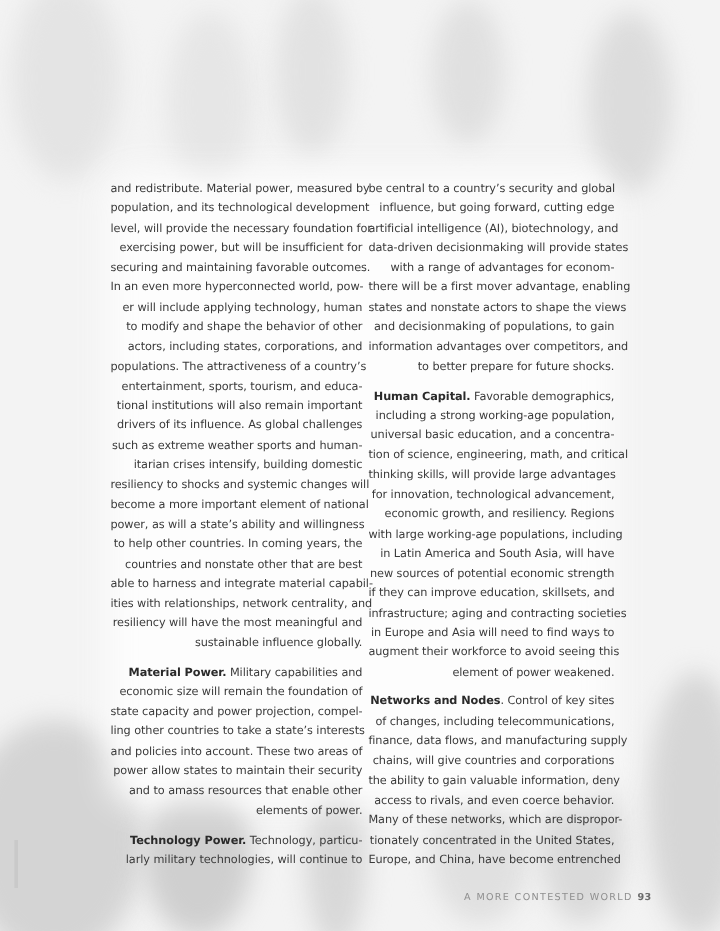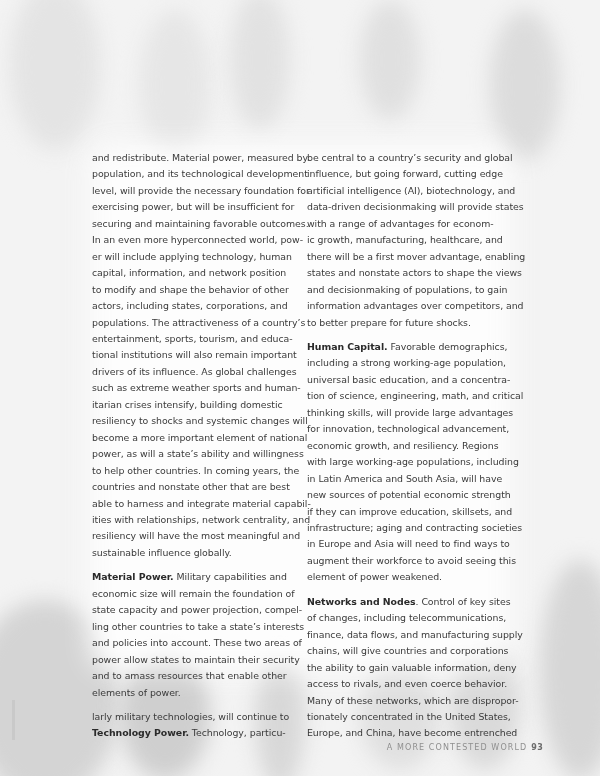--- a/index.html
+++ b/index.html
@@ -8,21 +8,21 @@
     background: #f3f3f3;
     font-family: "DejaVu Sans", "Liberation Sans", sans-serif;
   }
   .bg { position: absolute; inset: 0; overflow: hidden; }
   .bg .blob { position: absolute; border-radius: 50%; filter: blur(10px); }
   .page-content { position: absolute; left: 0; top: 0; width: 600px; height: 776px; }
   .col { position: absolute; top: 150px; color: #3a3a3a; font-size: 9.4px; line-height: 16.45px; letter-spacing: -0.05px; }
   .col-left { left: 92px; width: 210px; }
   .col-right { left: 307px; width: 205px; }
   .line { display: block; white-space: nowrap; }
-  .para { margin: 0 0 8px 0; }
+  .para { margin: 0 0 8px 0; text-align: right; }
   .bold { font-weight: bold; color: #2a2a2a; }
   .footer { position: absolute; top: 743px; right: 57px; font-size: 8px; letter-spacing: 1.1px; color: #8f8f8f; white-space: nowrap; }
   .footer .pg { font-weight: bold; color: #6b6b6b; letter-spacing: 0.3px; margin-left: 4px; }
   .credit { position: absolute; left: 12px; top: 700px; width: 3px; height: 40px; background: rgba(190,190,190,0.5); }
 </style>
 </head>
 <body>
 
 <div class="bg">
   <div class="blob" style="left:10px;top:-20px;width:90px;height:170px;background:#e4e4e4;"></div>
@@ -44,21 +44,20 @@
 <div class="page-content">
   <div class="col col-left">
     <div class="para">
       <span class="line">and redistribute. Material power, measured by</span>
       <span class="line">population, and its technological development</span>
       <span class="line">level, will provide the necessary foundation for</span>
       <span class="line">exercising power, but will be insufficient for</span>
       <span class="line">securing and maintaining favorable outcomes.</span>
       <span class="line">In an even more hyperconnected world, pow-</span>
       <span class="line">er will include applying technology, human</span>
-      <span class="line">capital, information, and network position</span>
       <span class="line">to modify and shape the behavior of other</span>
       <span class="line">actors, including states, corporations, and</span>
       <span class="line">populations. The attractiveness of a country’s</span>
       <span class="line">entertainment, sports, tourism, and educa-</span>
       <span class="line">tional institutions will also remain important</span>
       <span class="line">drivers of its influence. As global challenges</span>
       <span class="line">such as extreme weather sports and human-</span>
       <span class="line">itarian crises intensify, building domestic</span>
       <span class="line">resiliency to shocks and systemic changes will</span>
       <span class="line">become a more important element of national</span>
@@ -74,33 +73,32 @@
       <span class="line"><span class="bold">Material Power.</span><span> Military capabilities and</span></span>
       <span class="line">economic size will remain the foundation of</span>
       <span class="line">state capacity and power projection, compel-</span>
       <span class="line">ling other countries to take a state’s interests</span>
       <span class="line">and policies into account. These two areas of</span>
       <span class="line">power allow states to maintain their security</span>
       <span class="line">and to amass resources that enable other</span>
       <span class="line">elements of power.</span>
     </div>
     <div class="para">
+      <span class="line"><span class="bold">Technology Power.</span><span> Technology, particu-</span></span>
       <span class="line">larly military technologies, will continue to</span>
-      <span class="line"><span class="bold">Technology Power.</span><span> Technology, particu-</span></span>
     </div>
   </div>
 
   <div class="col col-right">
     <div class="para">
       <span class="line">be central to a country’s security and global</span>
       <span class="line">influence, but going forward, cutting edge</span>
       <span class="line">artificial intelligence (AI), biotechnology, and</span>
       <span class="line">data-driven decisionmaking will provide states</span>
       <span class="line">with a range of advantages for econom-</span>
-      <span class="line">ic growth, manufacturing, healthcare, and</span>
       <span class="line">there will be a first mover advantage, enabling</span>
       <span class="line">states and nonstate actors to shape the views</span>
       <span class="line">and decisionmaking of populations, to gain</span>
       <span class="line">information advantages over competitors, and</span>
       <span class="line">to better prepare for future shocks.</span>
     </div>
     <div class="para">
       <span class="line"><span class="bold">Human Capital.</span><span> Favorable demographics,</span></span>
       <span class="line">including a strong working-age population,</span>
       <span class="line">universal basic education, and a concentra-</span>

